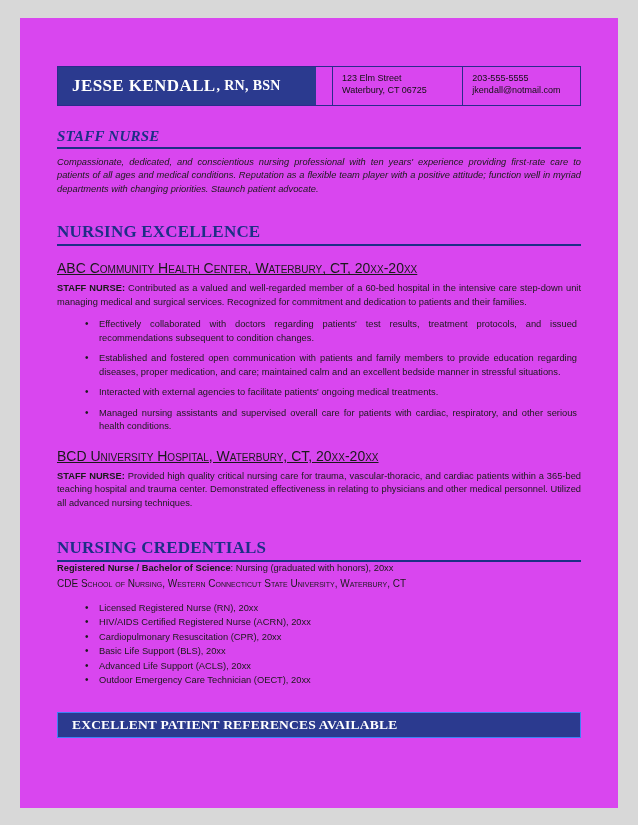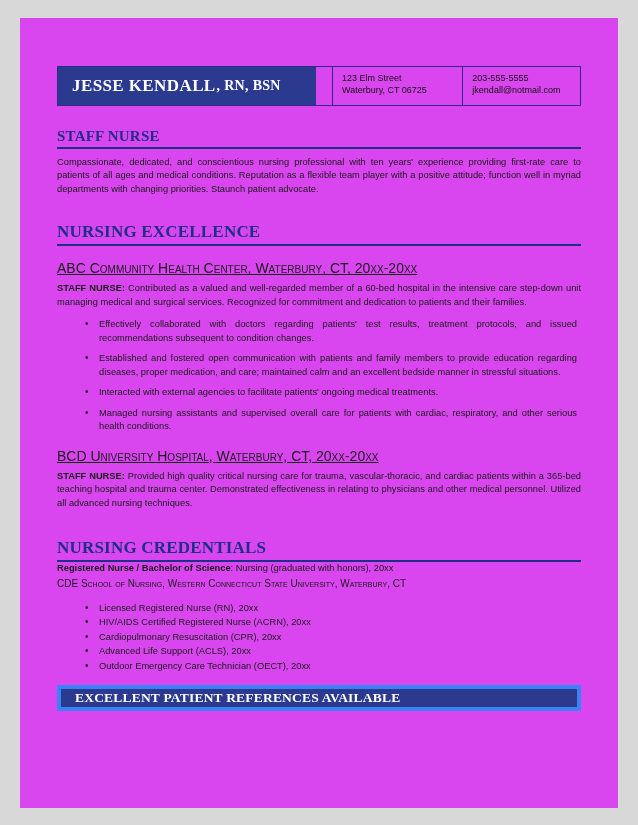--- a/index.html
+++ b/index.html
@@ -139,23 +139,23 @@
     color: #1a1a1a;
     line-height: 1.5;
   }
   .cred-line .sc {
     font-variant: small-caps;
     font-size: 10px;
   }
 
   
   .banner {
-    margin-top: 12px;
+    margin-top: 24px;
     background: #2b3a8f;
-    border: 4px solid #3b82f6;
+    border: 1px solid #3b82f6;
     height: 26px;
     display: flex;
     align-items: center;
     padding-left: 14px;
     box-sizing: border-box;
   }
   .banner span {
     color: #ffffff;
     font-family: "Liberation Serif", serif;
     font-size: 13.5px;
@@ -177,21 +177,21 @@
       <div class="header-cell">
         <div>123 Elm Street</div>
         <div>Waterbury, CT 06725</div>
       </div>
       <div class="header-cell">
         <div>203-555-5555</div>
         <div>jkendall@notmail.com</div>
       </div>
     </div>
 
-    <div class="block" style="margin-top:22px;">
+    <div class="block" style="margin-top:22px;font-style:italic;">
       <div class="sec-title small">STAFF NURSE</div>
       <div class="rule"></div>
       <div class="body-text" style="margin-top:7px;">Compassionate, dedicated, and conscientious nursing professional with ten years' experience providing first-rate care to patients of all ages and medical conditions. Reputation as a flexible team player with a positive attitude; function well in myriad departments with changing priorities. Staunch patient advocate.</div>
     </div>
 
     <div class="block" style="margin-top:26px;">
       <div class="sec-title">NURSING EXCELLENCE</div>
       <div class="rule"></div>
 
       <div class="org">
@@ -221,20 +221,21 @@
 
       <div class="cred-line">
         <b>Registered Nurse / Bachelor of Science</b><span>: Nursing (graduated with honors), 20xx</span>
         <div class="sc">CDE School of Nursing, Western Connecticut State University, Waterbury, CT</div>
       </div>
 
       <ul class="bullets tight" style="margin-top:11px;">
         <li>Licensed Registered Nurse (RN), 20xx</li>
         <li>HIV/AIDS Certified Registered Nurse (ACRN), 20xx</li>
         <li>Cardiopulmonary Resuscitation (CPR), 20xx</li>
+        <li>Basic Life Support (BLS), 20xx</li>
         <li>Advanced Life Support (ACLS), 20xx</li>
         <li>Outdoor Emergency Care Technician (OECT), 20xx</li>
       </ul>
     </div>
 
     <div class="banner">
       <span>EXCELLENT PATIENT REFERENCES AVAILABLE</span>
     </div>
 
   </div>

